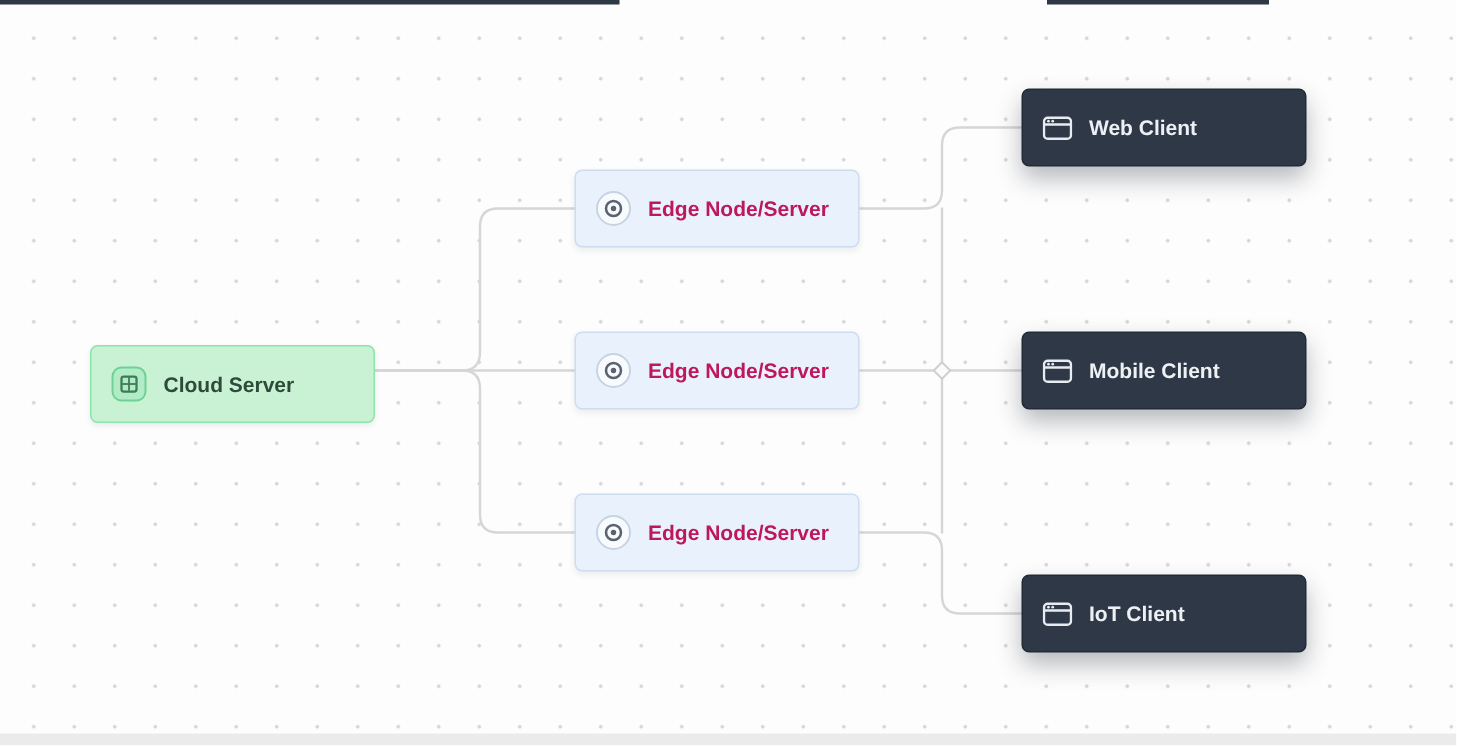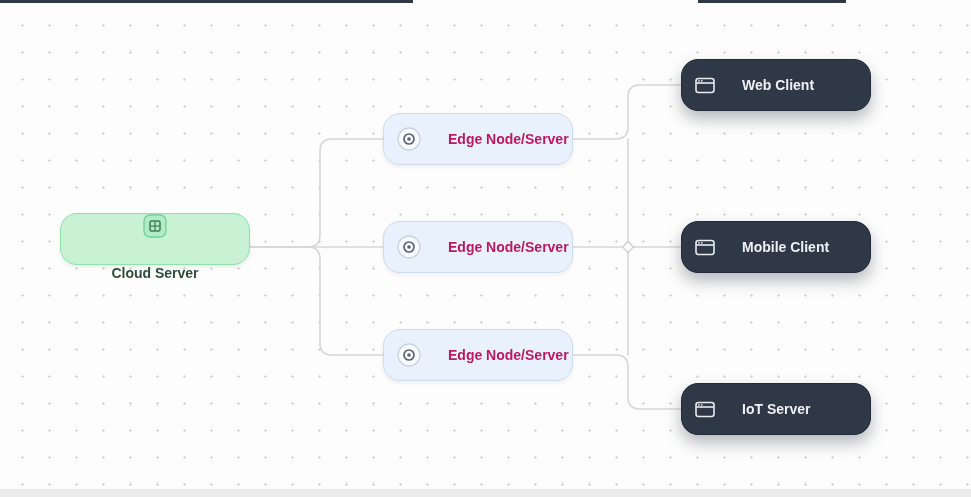--- a/index.html
+++ b/index.html
@@ -27,24 +27,24 @@
     fill: none;
     stroke: #d6d6d6;
     stroke-width: 1.6;
     stroke-linecap: round;
   }
 
   .node {
     position: absolute;
     width: 190px;
     height: 52px;
-    border-radius: 17px;
+    border-radius: 5px;
     display: flex;
     align-items: center;
-    gap: 27px;
+    gap: 11px;
     padding: 0 13px;
     font-size: 14px;
     font-weight: 700;
     cursor: default;
     user-select: none;
   }
   .node-cloud {
     background: #c9f2d4;
     border: 1px solid #8ce3ab;
     color: #2d4b3a;
@@ -82,21 +82,21 @@
     <path class="edge-path" d="M250 247 L308 247 Q320 247 320 235 L320 151 Q320 139 332 139 L383 139"></path>
     <path class="edge-path" d="M250 247 L383 247"></path>
     <path class="edge-path" d="M250 247 L308 247 Q320 247 320 259 L320 343 Q320 355 332 355 L383 355"></path>
     <path class="edge-path" d="M573 139 L616 139 Q628 139 628 127 L628 97 Q628 85 640 85 L681 85"></path>
     <path class="edge-path" d="M573 247 L681 247"></path>
     <path class="edge-path" d="M573 355 L616 355 Q628 355 628 367 L628 397 Q628 409 640 409 L681 409"></path>
     <path class="edge-path" d="M628 139 L628 355"></path>
     <polygon points="628,241.5 633.5,247 628,252.5 622.5,247" fill="#fbfbfb" stroke="#cfcfcf" stroke-width="1.3"></polygon>
   </svg>
 
-  <div class="node node-cloud" style="left:60px; top:213px;flex-direction:column;">
+  <div class="node node-cloud" style="left:60px; top:230px;">
     <span class="badge">
       <svg width="24" height="24" viewBox="0 0 24 24">
         <rect x="1" y="1" width="22" height="22" rx="6" fill="#b2ecc6" stroke="#6fd096" stroke-width="1.3"></rect>
         <rect x="7" y="7" width="10" height="10" rx="1.5" fill="none" stroke="#3e7a55" stroke-width="1.5"></rect>
         <line x1="12" y1="7.5" x2="12" y2="16.5" stroke="#3e7a55" stroke-width="1.2"></line>
         <line x1="7.5" y1="12" x2="16.5" y2="12" stroke="#3e7a55" stroke-width="1.2"></line>
       </svg>
     </span>
     <span class="label">Cloud Server</span>
   </div>
@@ -160,18 +160,18 @@
 
   <div class="node node-dark" style="left:681px; top:383px;">
     <span class="badge">
       <svg width="20" height="17" viewBox="0 0 20 17">
         <rect x="1" y="1.5" width="18" height="14" rx="2.5" fill="none" stroke="#e8ecf1" stroke-width="1.6"></rect>
         <line x1="1" y1="6" x2="19" y2="6" stroke="#e8ecf1" stroke-width="1.6"></line>
         <circle cx="4" cy="3.8" r="0.9" fill="#e8ecf1"></circle>
         <circle cx="6.8" cy="3.8" r="0.9" fill="#e8ecf1"></circle>
       </svg>
     </span>
-    <span class="label">IoT Server</span>
+    <span class="label">IoT Client</span>
   </div>
 
   <div class="strip strip-bottom"></div>
 
 </div>
 
 </body></html>

